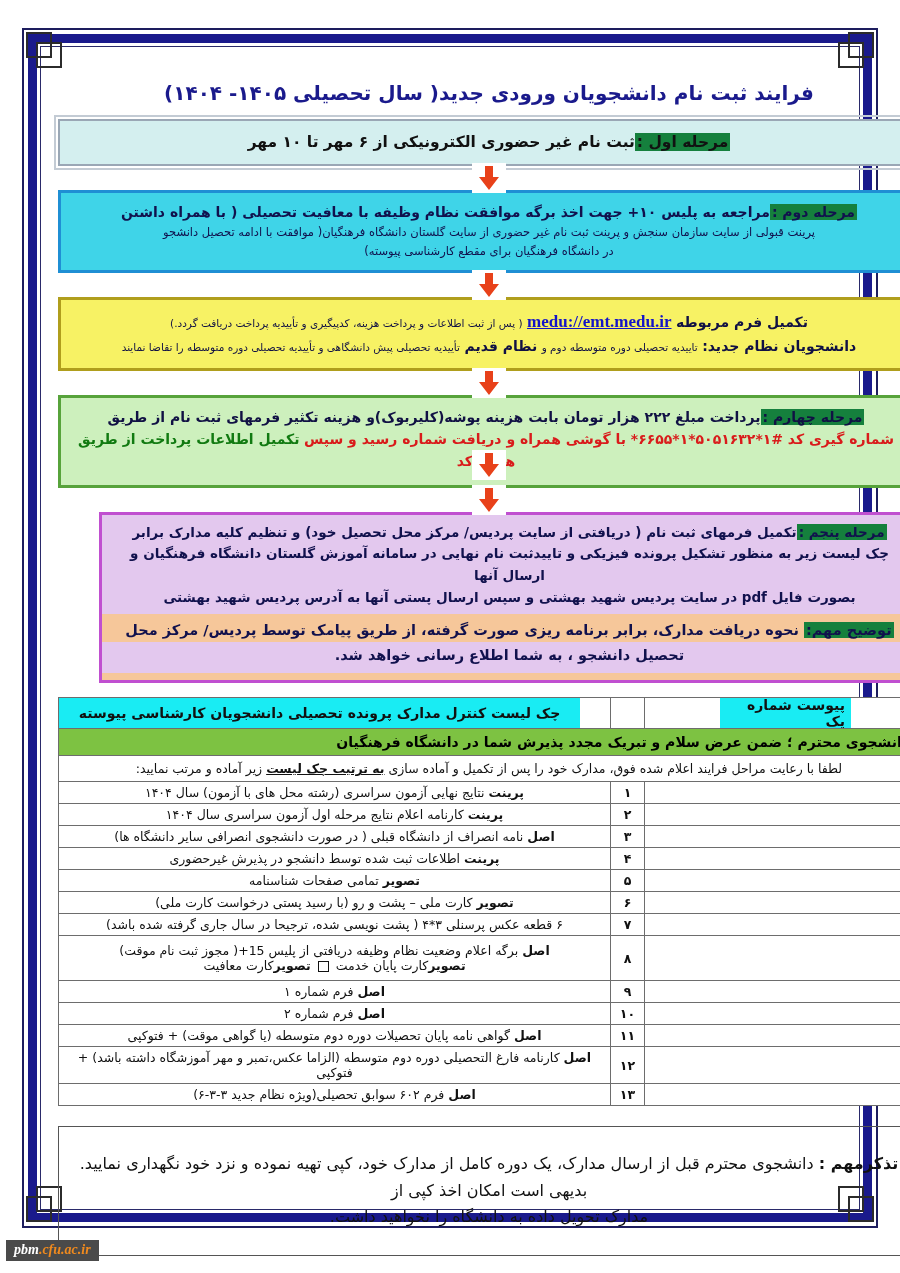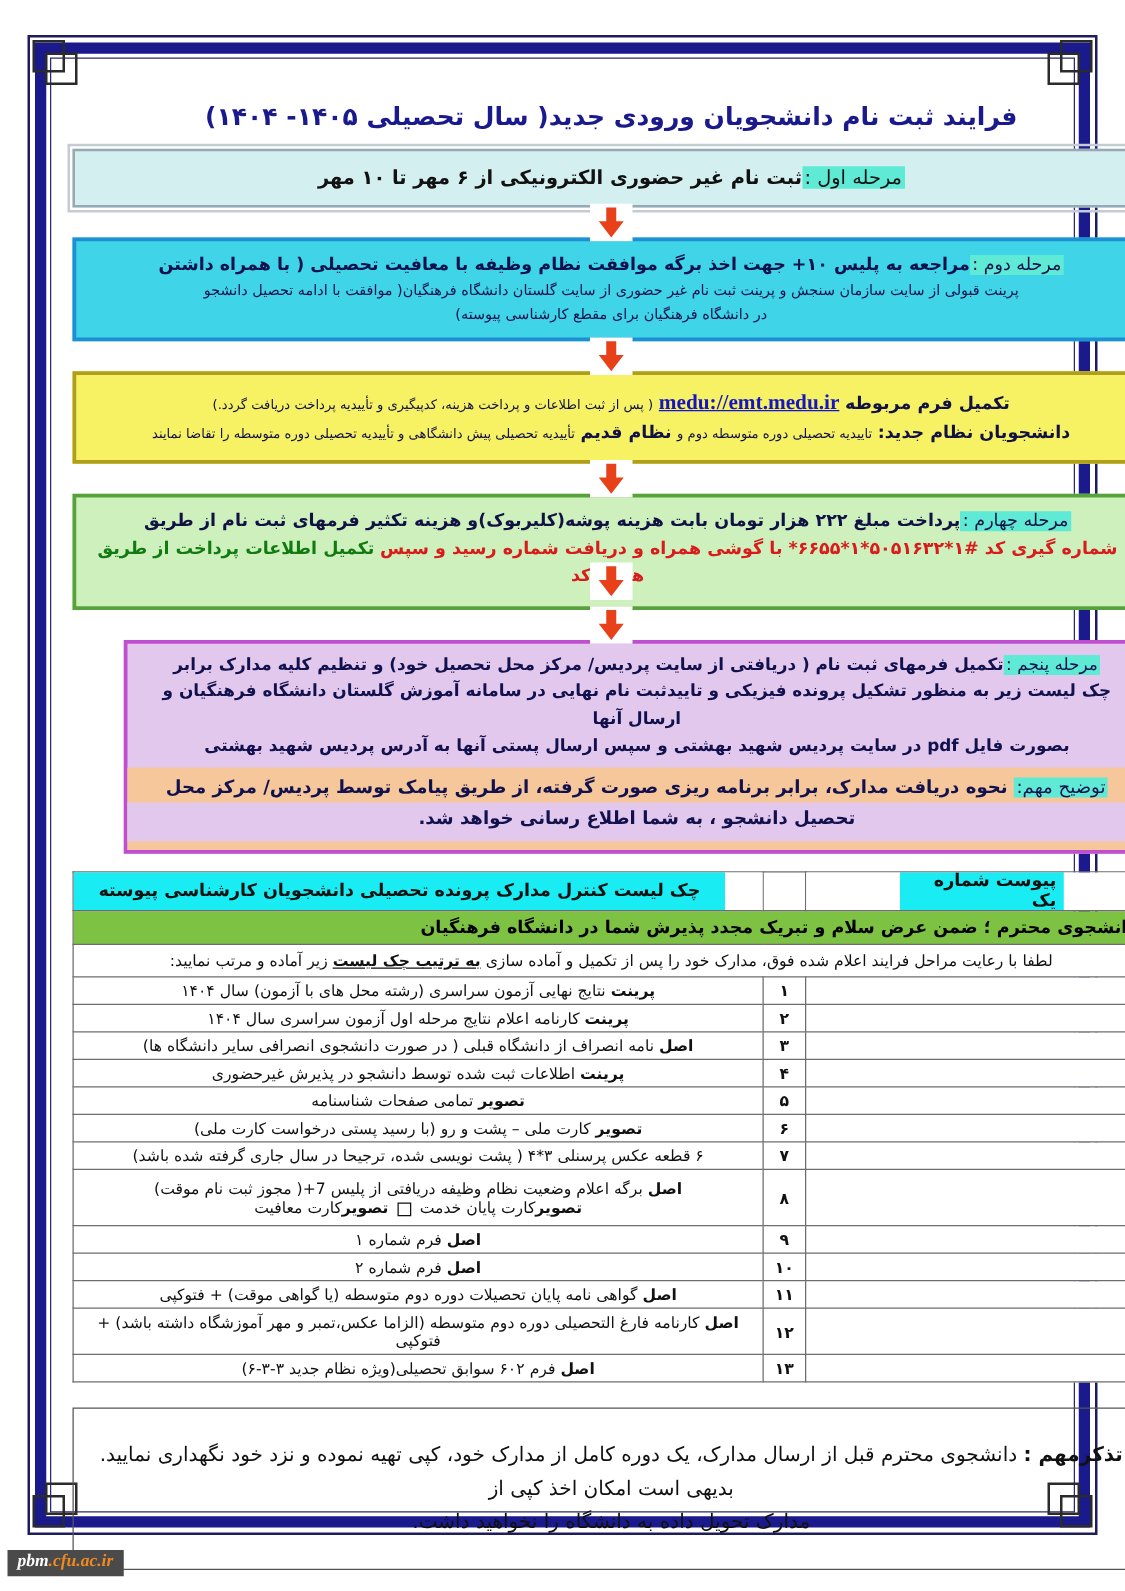--- a/index.html
+++ b/index.html
@@ -140,22 +140,22 @@
     color: #11114d;
   }
   .s5 .note-strip .tail {
     display: block;
     background: #e3c8ee;
     margin: 0 -12px -1px -12px;
     padding: 2px 12px 6px 12px;
   }
 
   .hl-yellow {
-    background: #5eead4;
-    font-weight: normal;
+    background: #15803d;
+    font-weight: bold;
     padding: 0 2px;
   }
   .b { font-weight: bold; }
   .red { color: #d91b1b; }
   .green-t { color: #117a11; }
   .small { font-size: 11.5px; font-weight: normal; }
   .xsmall { font-size: 10.5px; font-weight: normal; }
   .link {
     color: #1414c8;
     text-decoration: underline;
@@ -440,21 +440,21 @@
       </tr>
       <tr>
         <td class="pad-cell"></td>
         <td class="num-cell">۷</td>
         <td class="txt-cell"><span>۶ قطعه عکس پرسنلی ۳*۴ ( پشت نویسی شده، ترجیحا در سال جاری گرفته شده باشد)</span></td>
       </tr>
       <tr class="row-tall">
         <td class="pad-cell"></td>
         <td class="num-cell">۸</td>
         <td class="txt-cell">
-          <div><span class="b">اصل</span> <span>برگه اعلام وضعیت نظام وظیفه دریافتی از پلیس 7+( مجوز ثبت نام موقت)</span></div>
+          <div><span class="b">اصل</span> <span>برگه اعلام وضعیت نظام وظیفه دریافتی از پلیس 15+( مجوز ثبت نام موقت)</span></div>
           <div>
             <span class="b">تصویر</span><span>کارت پایان خدمت</span>
             <span style="display:inline-block;width:9px;height:9px;border:1px solid #111;vertical-align:middle;margin:0 3px"></span>
             <span class="b">تصویر</span><span>کارت معافیت</span>
           </div>
         </td>
       </tr>
       <tr>
         <td class="pad-cell"></td>
         <td class="num-cell">۹</td>

